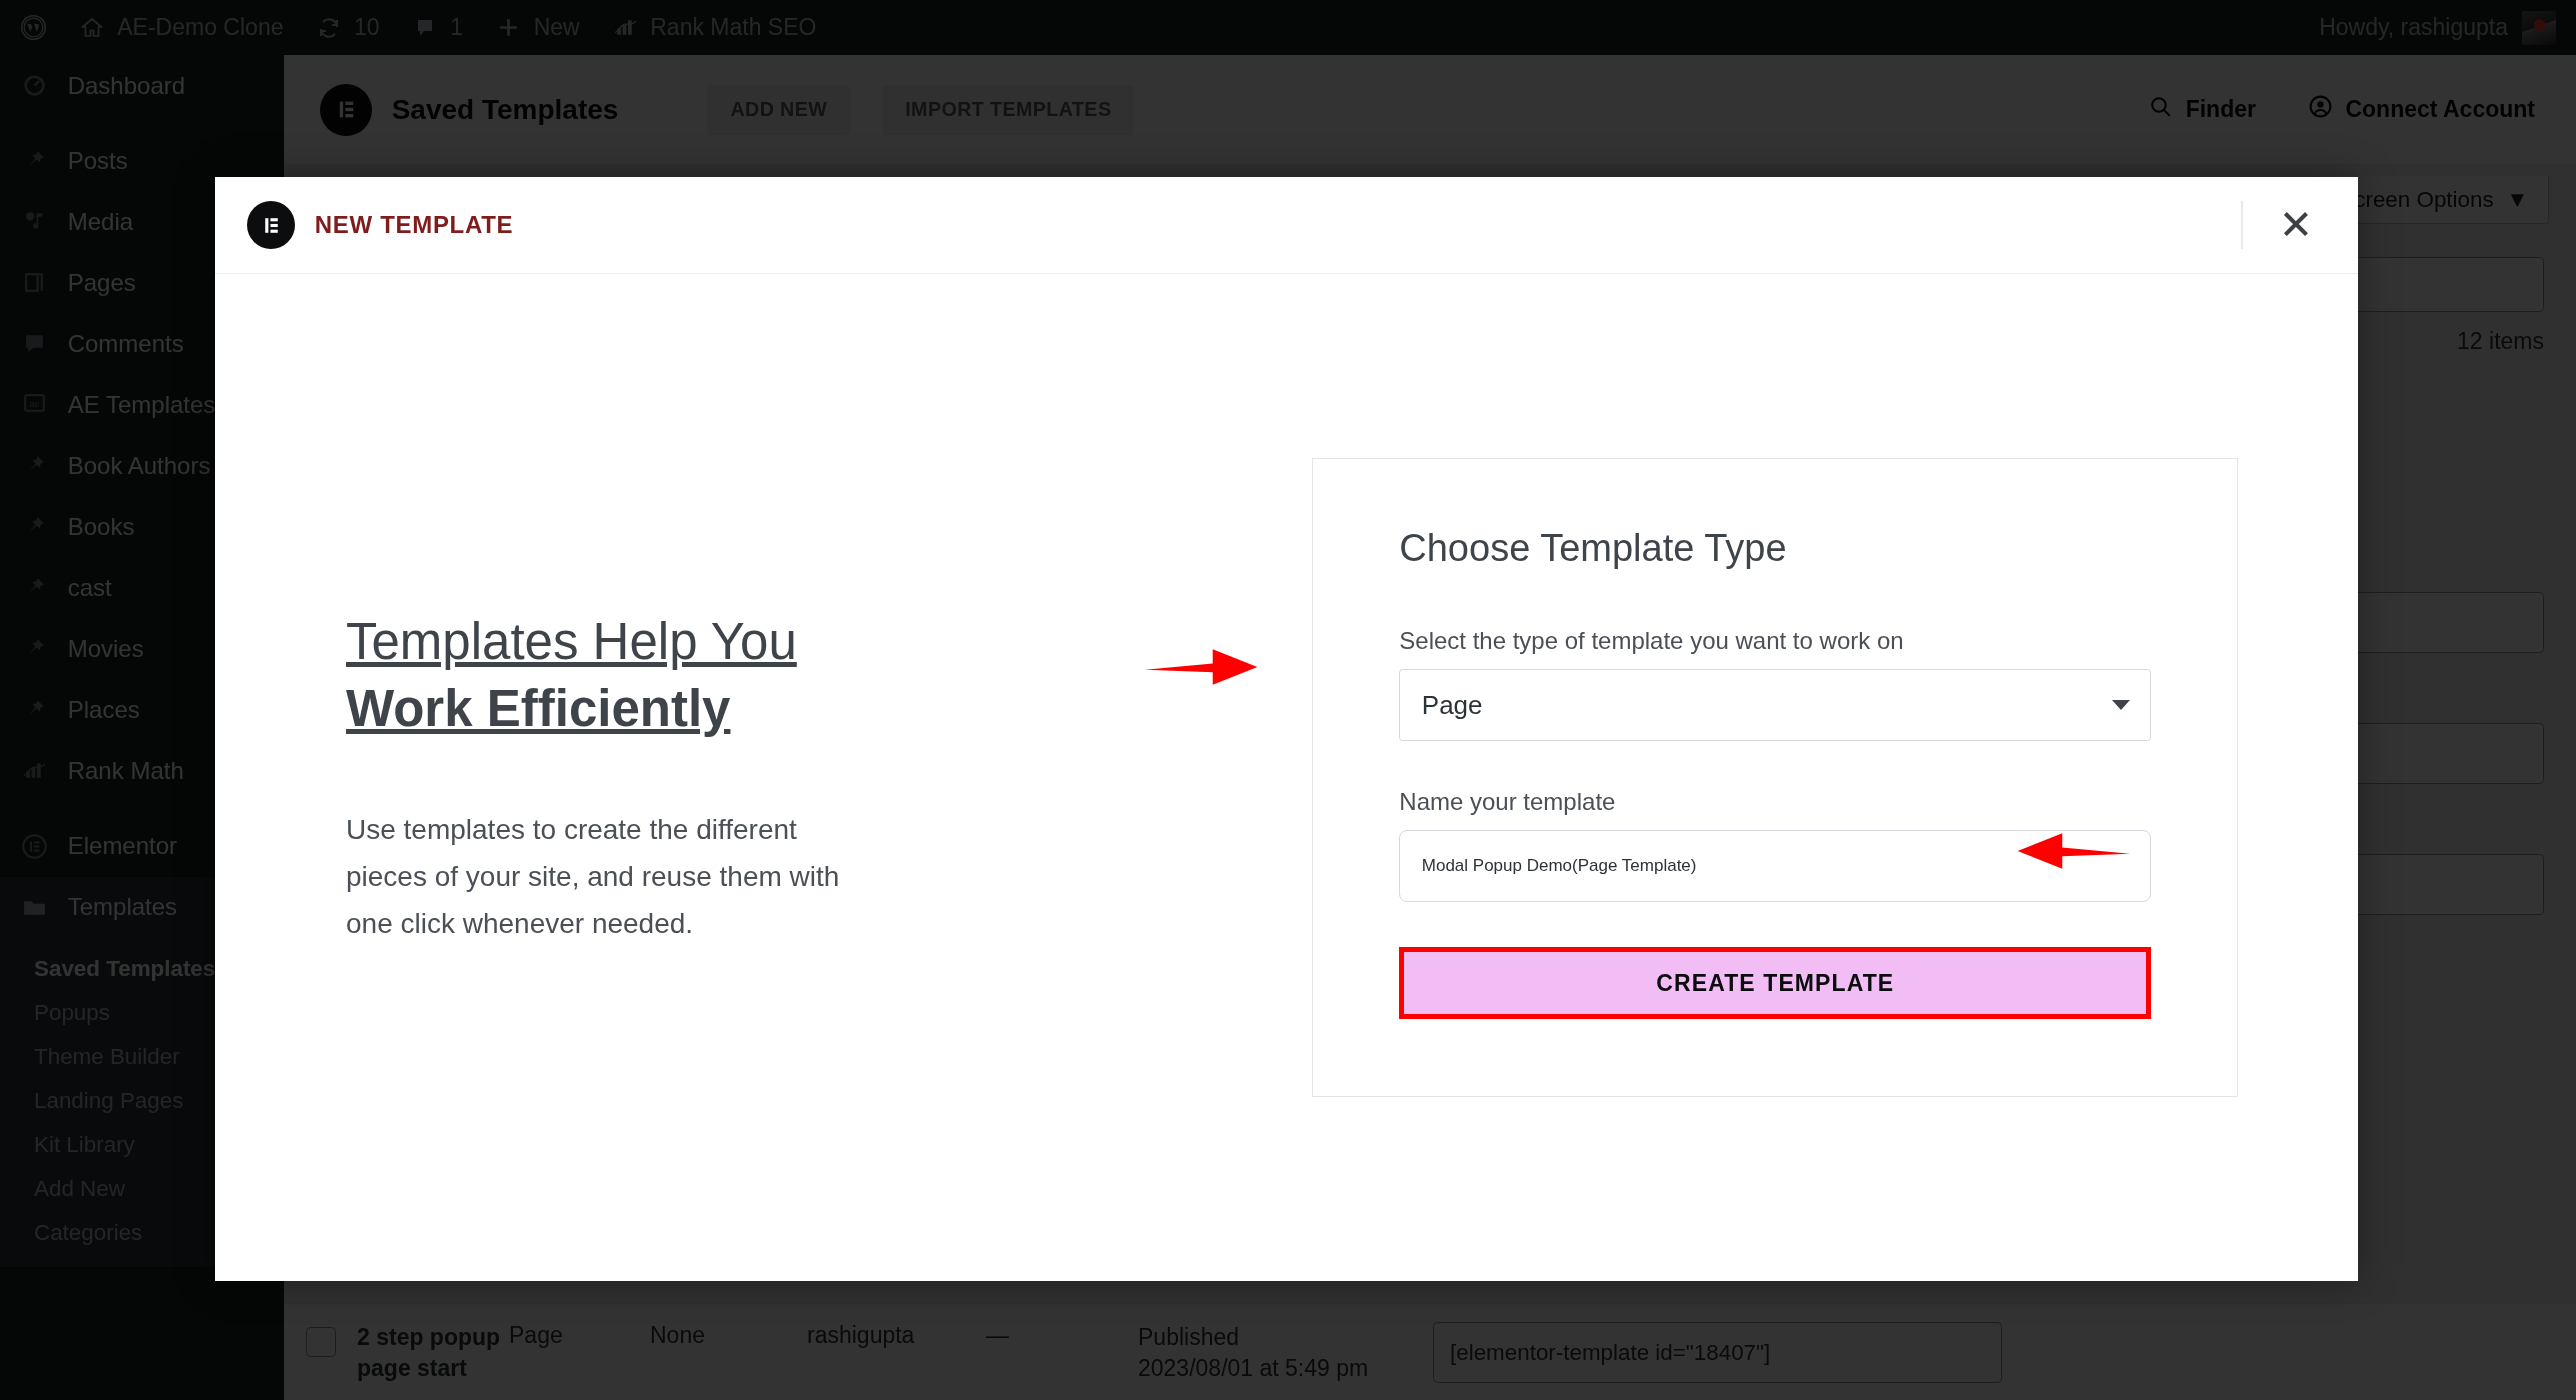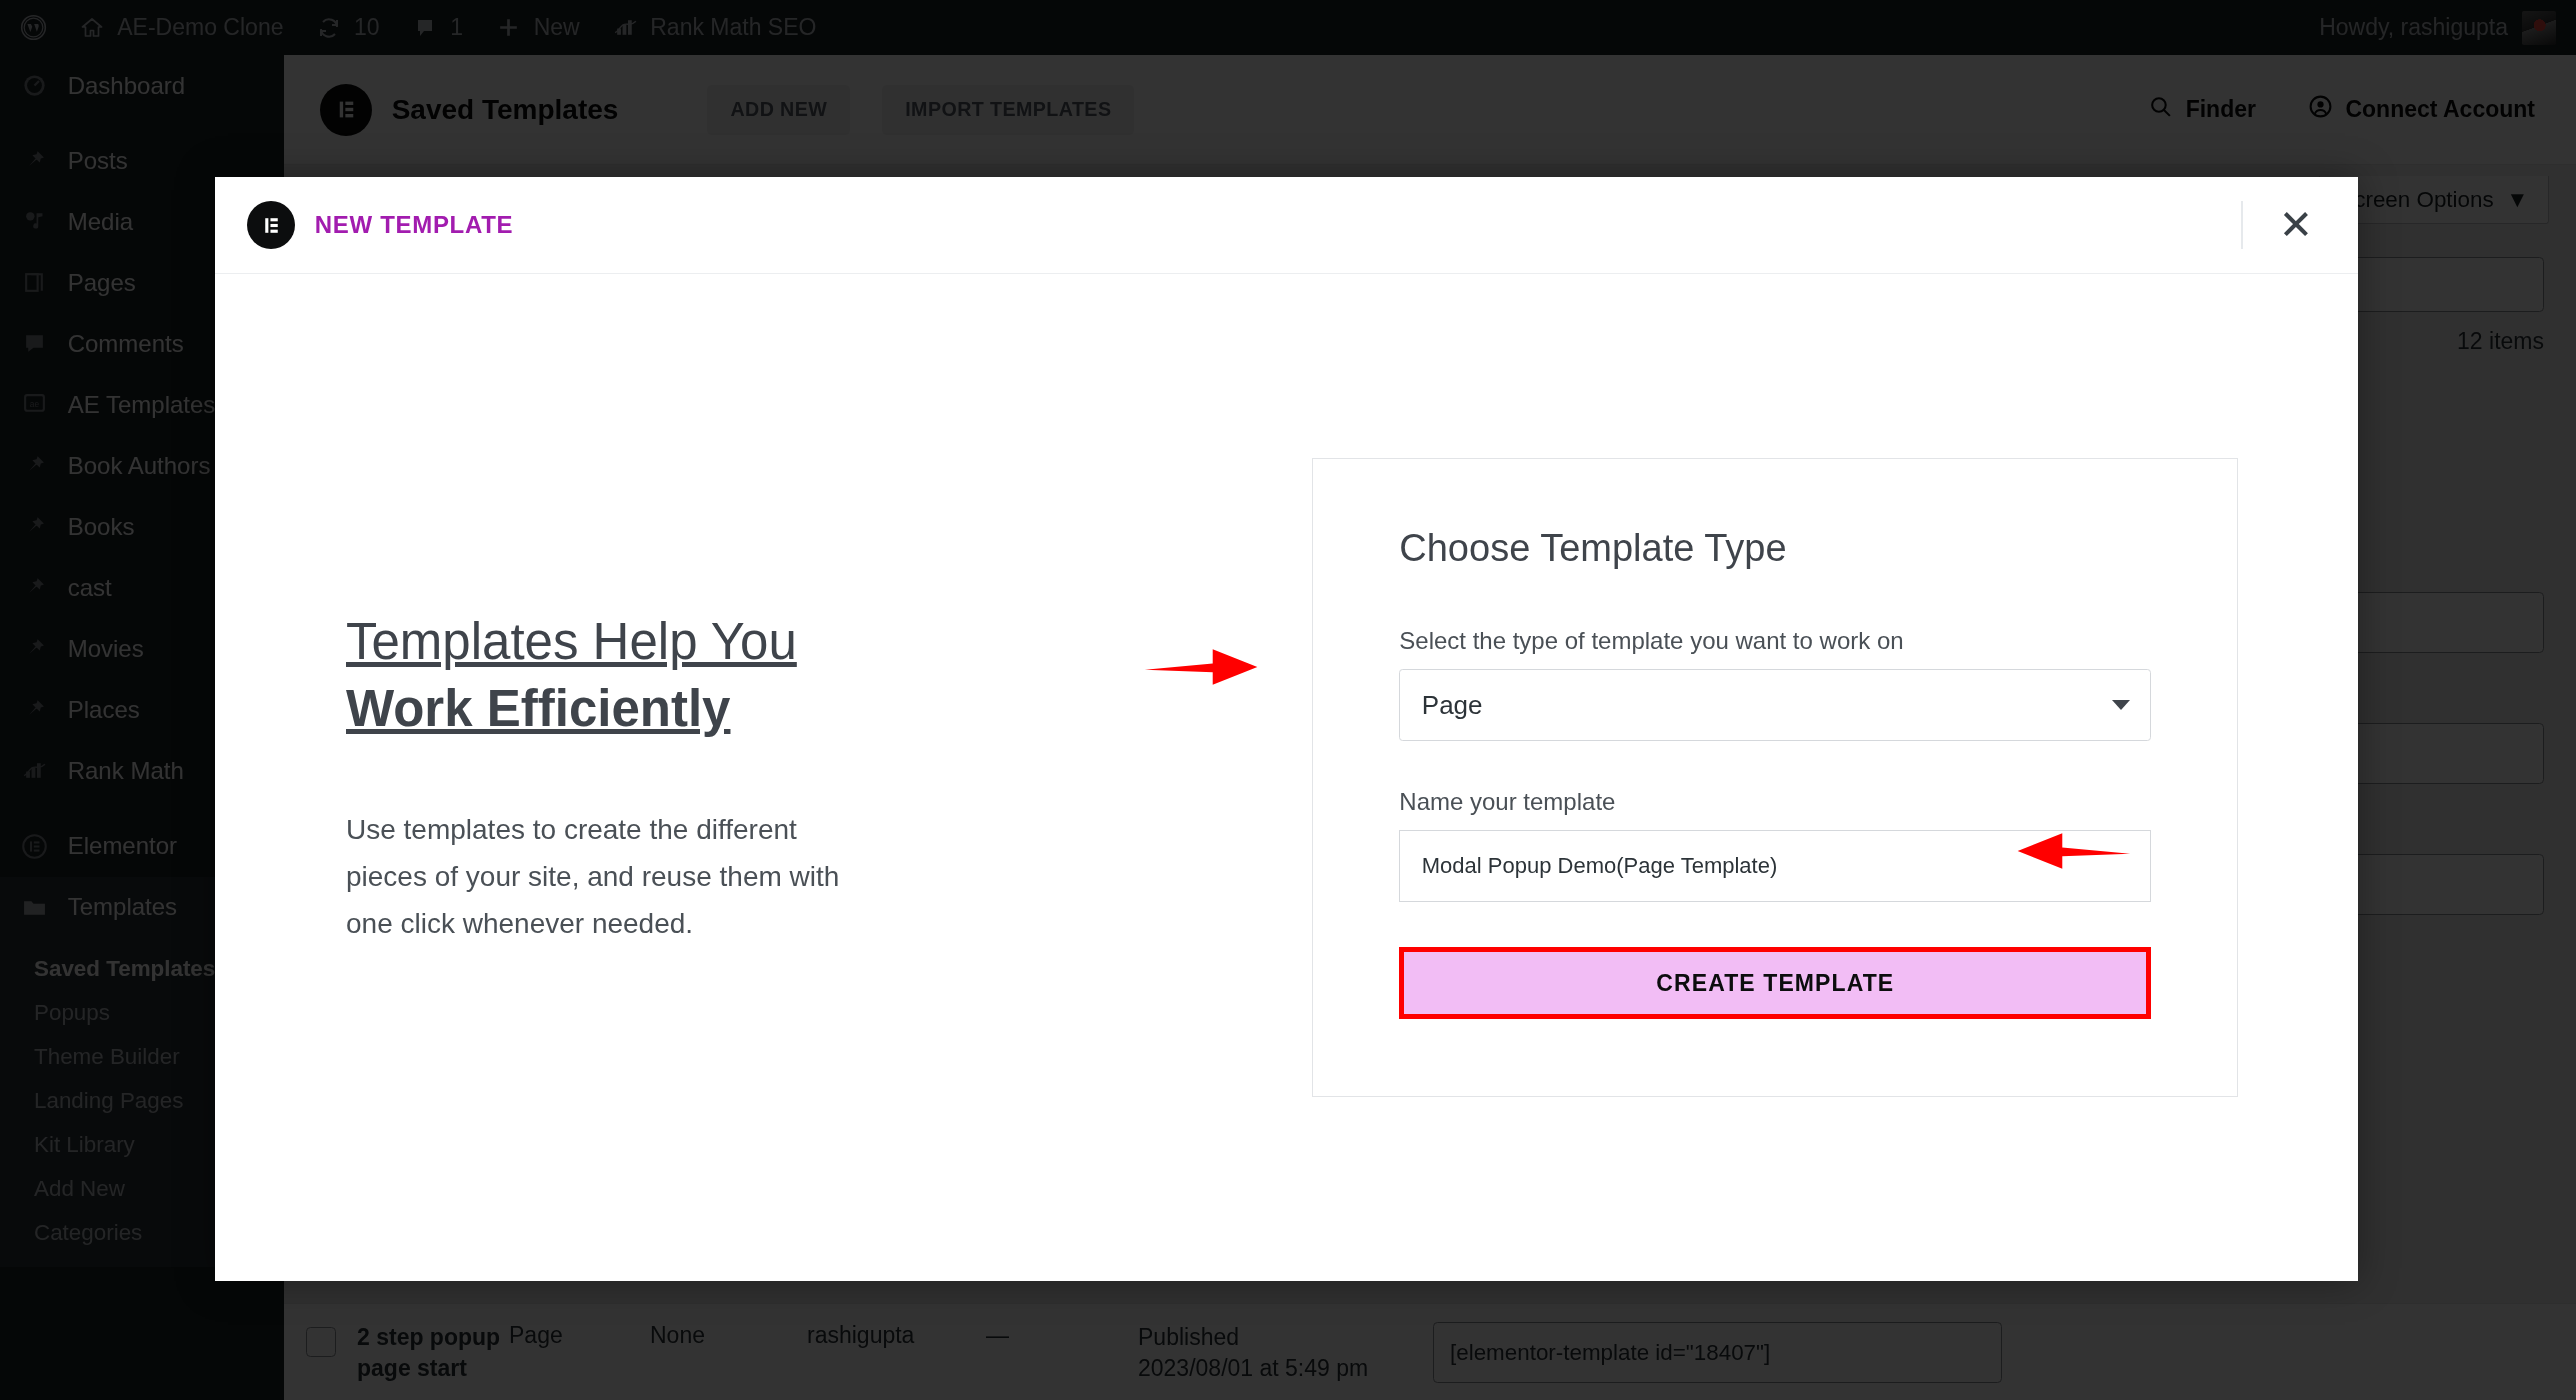--- a/index.html
+++ b/index.html
@@ -120,21 +120,21 @@
   }
   .modal-head {
     height: 97px; display: flex; align-items: center; padding: 0 36px 0 32px;
     border-bottom: 0.9px solid #eceef0; flex: none;
   }
   .modal-logo {
     width: 48px; height: 48px; border-radius: 50%; background: #0c0d0e;
     display: flex; align-items: center; justify-content: center; flex: none;
   }
   .modal-title {
-    margin-left: 19.7px; font-size: 24px; font-weight: bold; letter-spacing: 0.7px; color: #a21caf;
+    margin-left: 19.7px; font-size: 24px; font-weight: bold; letter-spacing: 0.7px; color: #7f1d1d;
   }
   .modal-head-right { margin-left: auto; display: flex; align-items: center; gap: 27px; }
   .head-divider { width: 1.8px; height: 48px; background: #e6e9ec; }
   .close-btn { font-size: 41px; line-height: 1; color: #3a4147; padding: 5.4px 9px; }
 
   .modal-body { flex: 1; display: flex; align-items: center; padding: 0 81px; }
   .promo { width: 1002px; padding-left: 50px; }
   .promo h2 { font-size: 51px; line-height: 1.32; color: #3f444b; font-weight: normal; text-decoration: underline; }
   .promo h2 .bold { font-weight: bold; display: block; }
   .promo p { margin-top: 64px; font-size: 28px; line-height: 1.68; color: #4a5056; max-width: 537px; }
@@ -150,22 +150,22 @@
     height: 72px; border: 0.9px solid #d5d8dc; border-radius: 3.6px; background: #fff;
     display: flex; align-items: center; padding: 0 21.5px; font-size: 26px; color: #2c3338;
   }
   .select-caret {
     position: absolute; right: 21.5px; top: 50%; transform: translateY(-50%);
     width: 0; height: 0; border-left: 9.8px solid transparent; border-right: 9.8px solid transparent;
     border-top: 10.7px solid #3f444b;
   }
   .field-gap { height: 47px; }
   .text-input {
-    height: 72px; border: 0.9px solid #d5d8dc; border-radius: 0; background: #fff;
-    display: flex; align-items: center; padding: 0 21.5px; font-size: 22px; color: #2c3338;
+    height: 72px; border: 0.9px solid #d5d8dc; border-radius: 8px; background: #fff;
+    display: flex; align-items: center; padding: 0 21.5px; font-size: 17px; color: #2c3338;
   }
   .cta-gap { height: 45px; }
   .cta {
     height: 72px; background: #f2bdf5; border: 5.4px solid #ff0000;
     display: flex; align-items: center; justify-content: center;
     font-size: 23px; font-weight: bold; letter-spacing: 1.1px; color: #0c0d0e;
   }
 
   
   .arrow { position: absolute; z-index: 30; }

